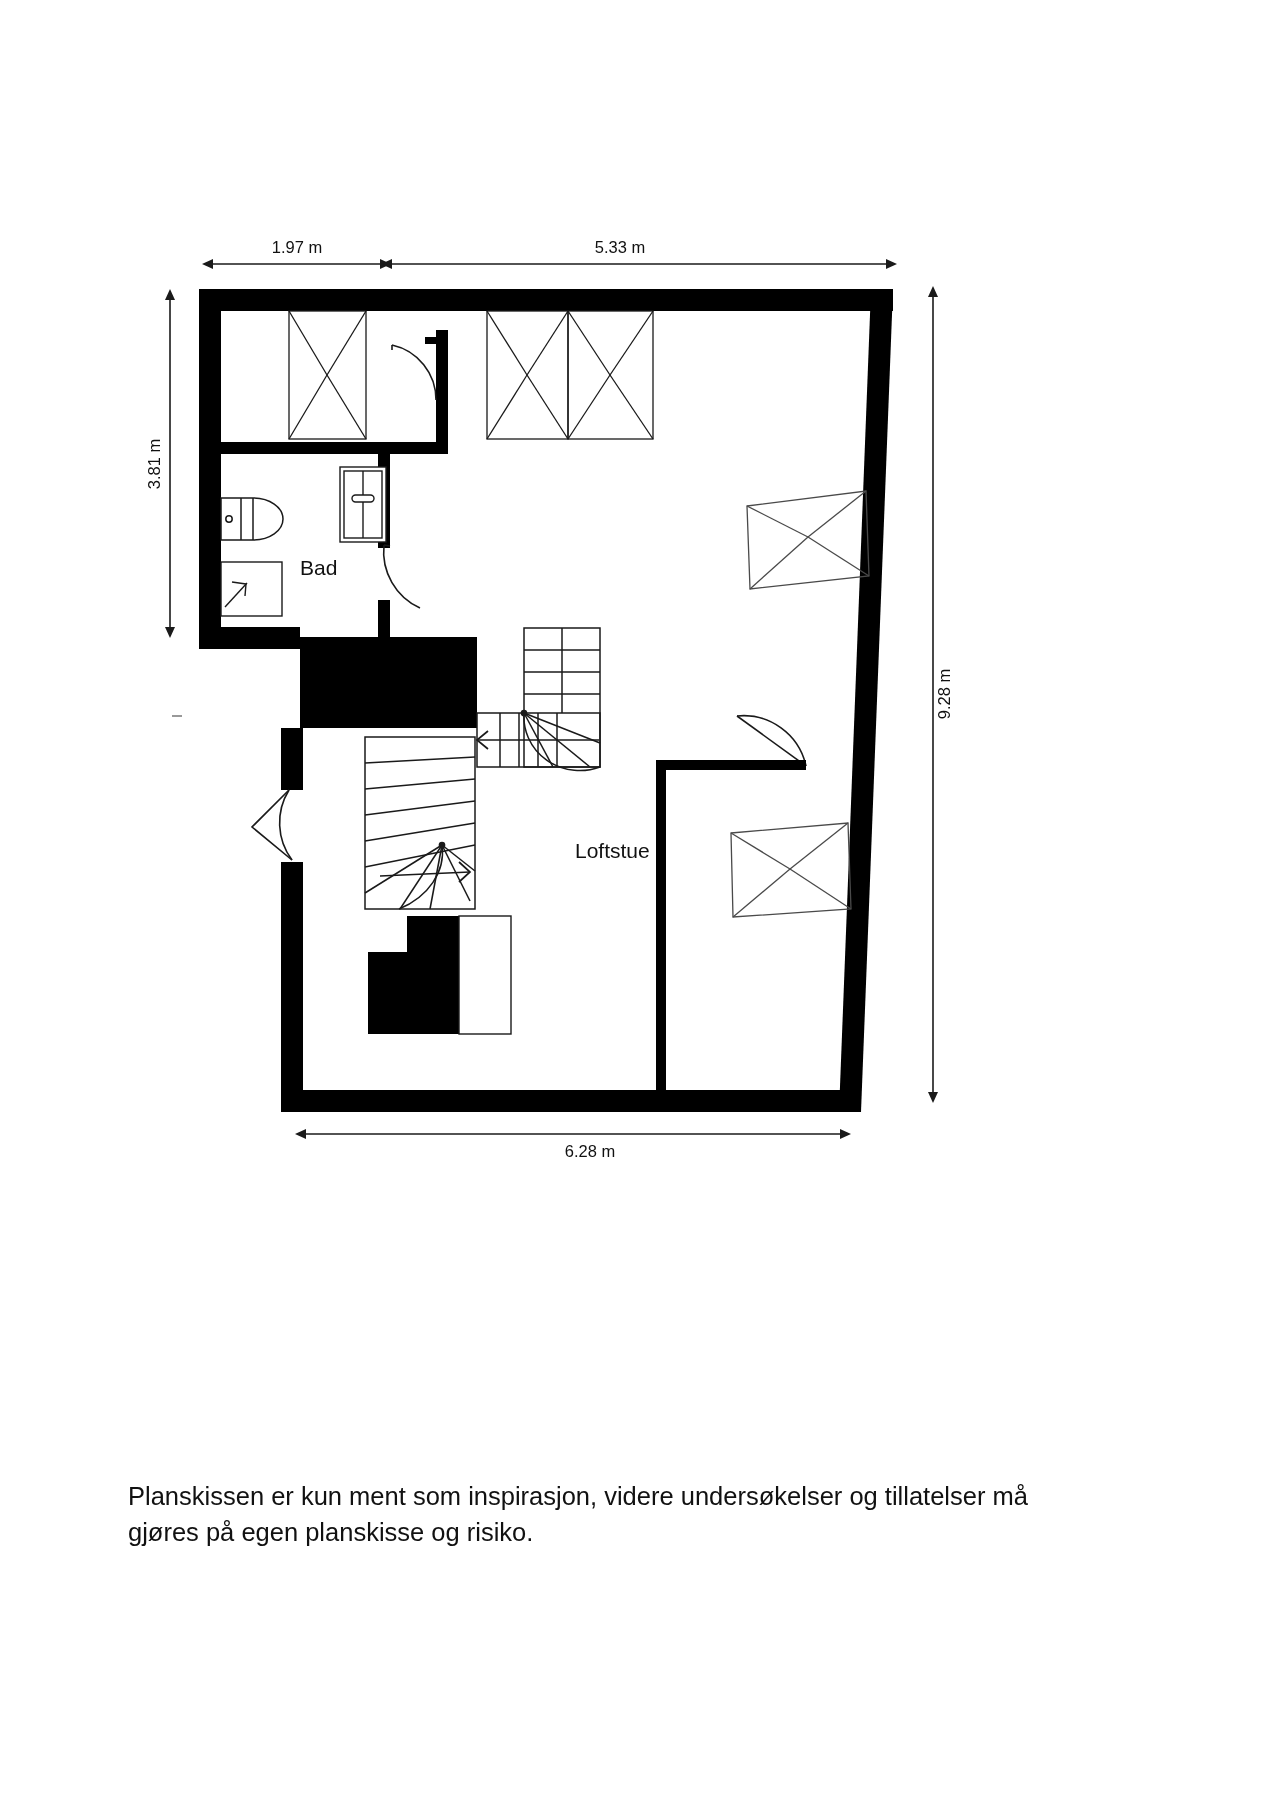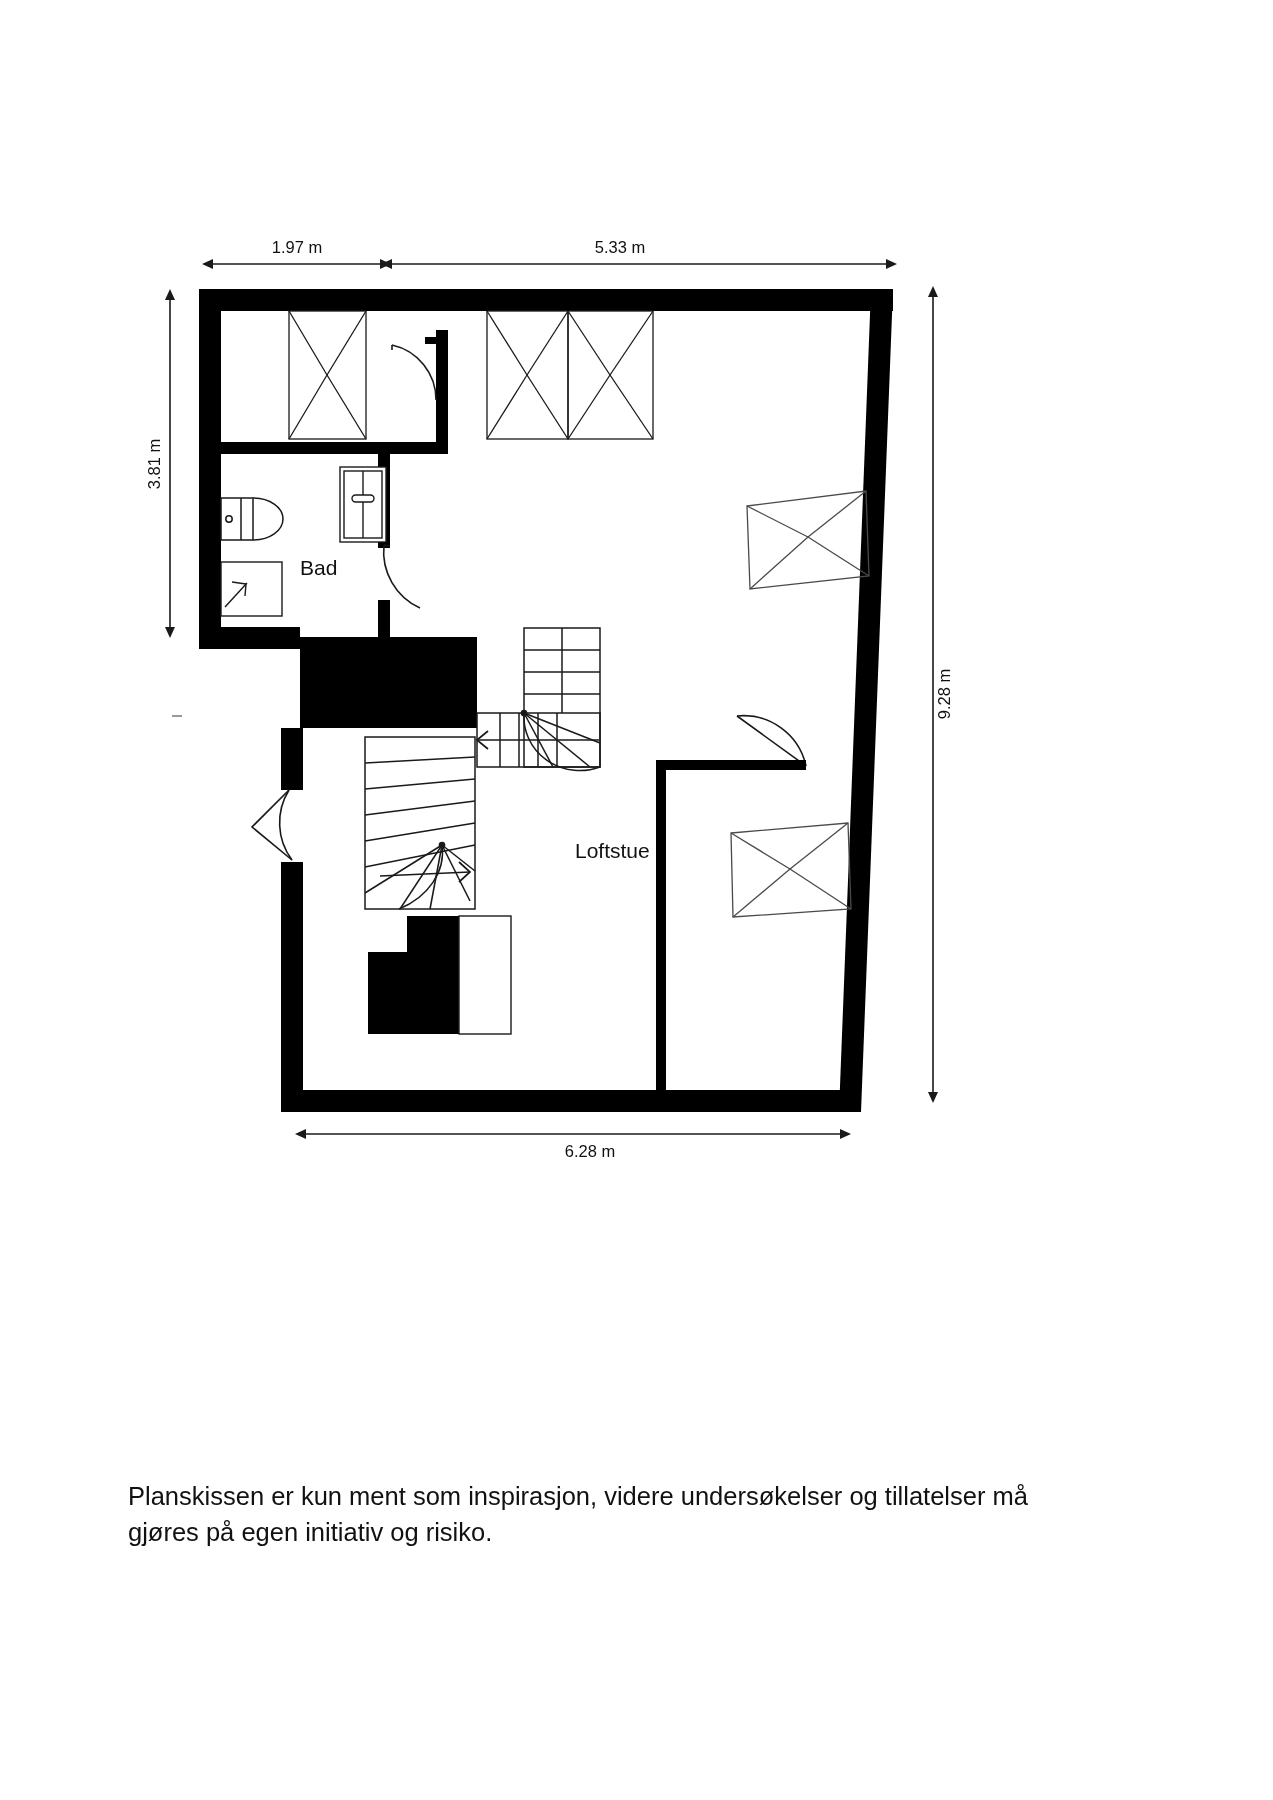--- a/index.html
+++ b/index.html
@@ -284,15 +284,15 @@
         <path d="M656,760 L666,760 L666,1090 L656,1090 Z" fill="#000000"></path>
       </g>
 
       <text class="room-label" x="575" y="858">Loftstue</text>
 
       <line x1="172" y1="716" x2="182" y2="716" stroke="#555555" stroke-width="1.2"></line>
 
     </svg>
   </div>
 
-  <div class="caption">Planskissen er kun ment som inspirasjon, videre undersøkelser og tillatelser må gjøres på egen initiativ og risiko.</div>
+  <div class="caption">Planskissen er kun ment som inspirasjon, videre undersøkelser og tillatelser må gjøres på egen planskisse og risiko.</div>
 
 </div>
 
 </body></html>

